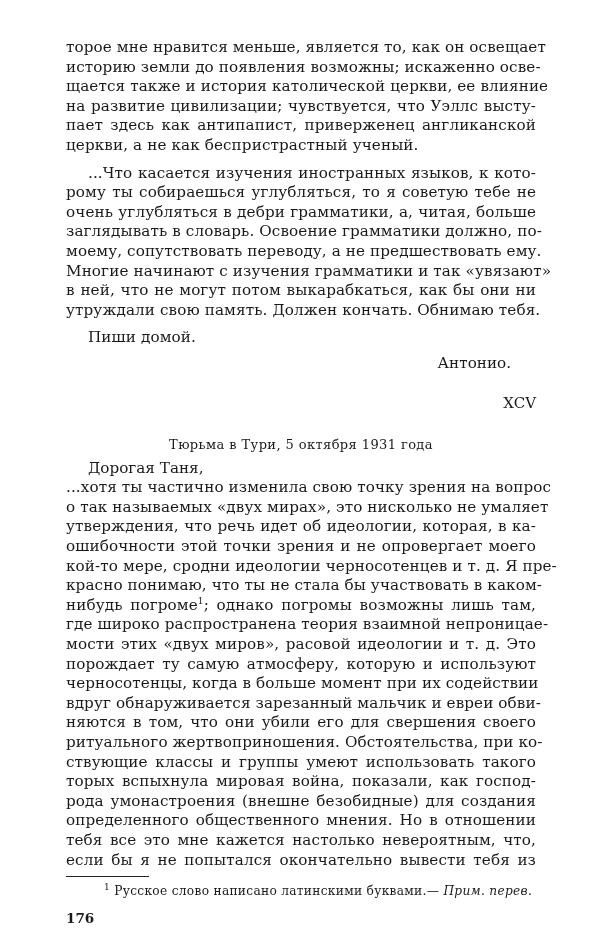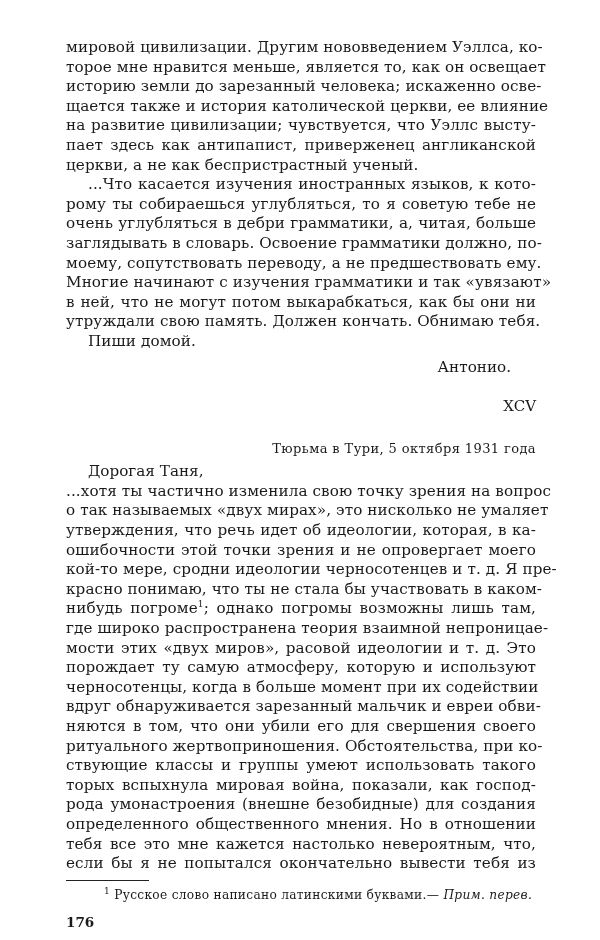--- a/index.html
+++ b/index.html
@@ -1,38 +1,37 @@
 <!DOCTYPE html>
 <html><head>
   <meta charset="utf-8">
   <style>
     html, body { margin: 0; padding: 0; background: #ffffff; }
     body { width: 600px; height: 940px; position: relative; overflow: hidden; color: #1a1a1a; }
     .page { position: absolute; left: 66px; top: 38px; width: 470px; font-family: "DejaVu Serif", serif; }
     .line { font-size: 15.2px; line-height: 19.6px; height: 19.6px; white-space: nowrap; text-align: justify; text-align-last: justify; letter-spacing: 0.1px; }
     .line.last { text-align-last: left; }
-    .indent { padding-left: 22px; }
+    .indent { padding-left: 22px; margin-top: 8px; }
     .sig { text-align: right; padding-right: 25px; font-size: 15.2px; line-height: 19.6px; margin-top: 6px; }
     .numeral { text-align: right; font-size: 15px; line-height: 19.6px; margin-top: 20px; }
-    .dateline { text-align: right; font-size: 13px; line-height: 19.6px; margin-top: 22px; letter-spacing: 0.4px; }
+    .dateline { text-align: center; font-size: 13px; line-height: 19.6px; margin-top: 22px; letter-spacing: 0.4px; }
     .greeting { font-size: 15.2px; line-height: 19.6px; padding-left: 22px; margin-top: 4px; }
     .rule { width: 83px; border-top: 1.2px solid #222; margin-top: 6px; }
     .footnote { font-size: 12.2px; line-height: 18px; padding-left: 38px; margin-top: 5px; letter-spacing: 0.3px; }
     .footnote .it { font-style: italic; margin-top: 13px; }
     .pagenum { text-align: left; font-size: 13.5px; font-weight: bold; margin-top: 10px; }
     sup { font-size: 9px; line-height: 0; }
   </style>
 </head>
 <body>
 
 <div class="page">
   <div id="p1">
-      <div class="line">мировой цивилизации. Другим нововведением Уэллса, ко-</div>
       <div class="line">торое мне нравится меньше, является то, как он освещает</div>
-      <div class="line">историю земли  до  зарезанный человека; искаженно  осве-</div>
+      <div class="line">историю земли  до  появления возможны; искаженно  осве-</div>
       <div class="line">щается также и история католической церкви, ее влияние</div>
       <div class="line">на развитие цивилизации;  чувствуется, что Уэллс  высту-</div>
       <div class="line">пает здесь  как антипапист, приверженец  англиканской</div>
       <div class="line last">церкви, а не как беспристрастный ученый.</div>
     </div>
   <div id="p2">
       <div class="line indent">...Что касается изучения иностранных языков, к кото-</div>
       <div class="line">рому ты собираешься  углубляться, то я  советую  тебе не</div>
       <div class="line">очень углубляться в дебри  грамматики, а, читая,  больше</div>
       <div class="line">заглядывать в словарь. Освоение грамматики должно, по-</div>

